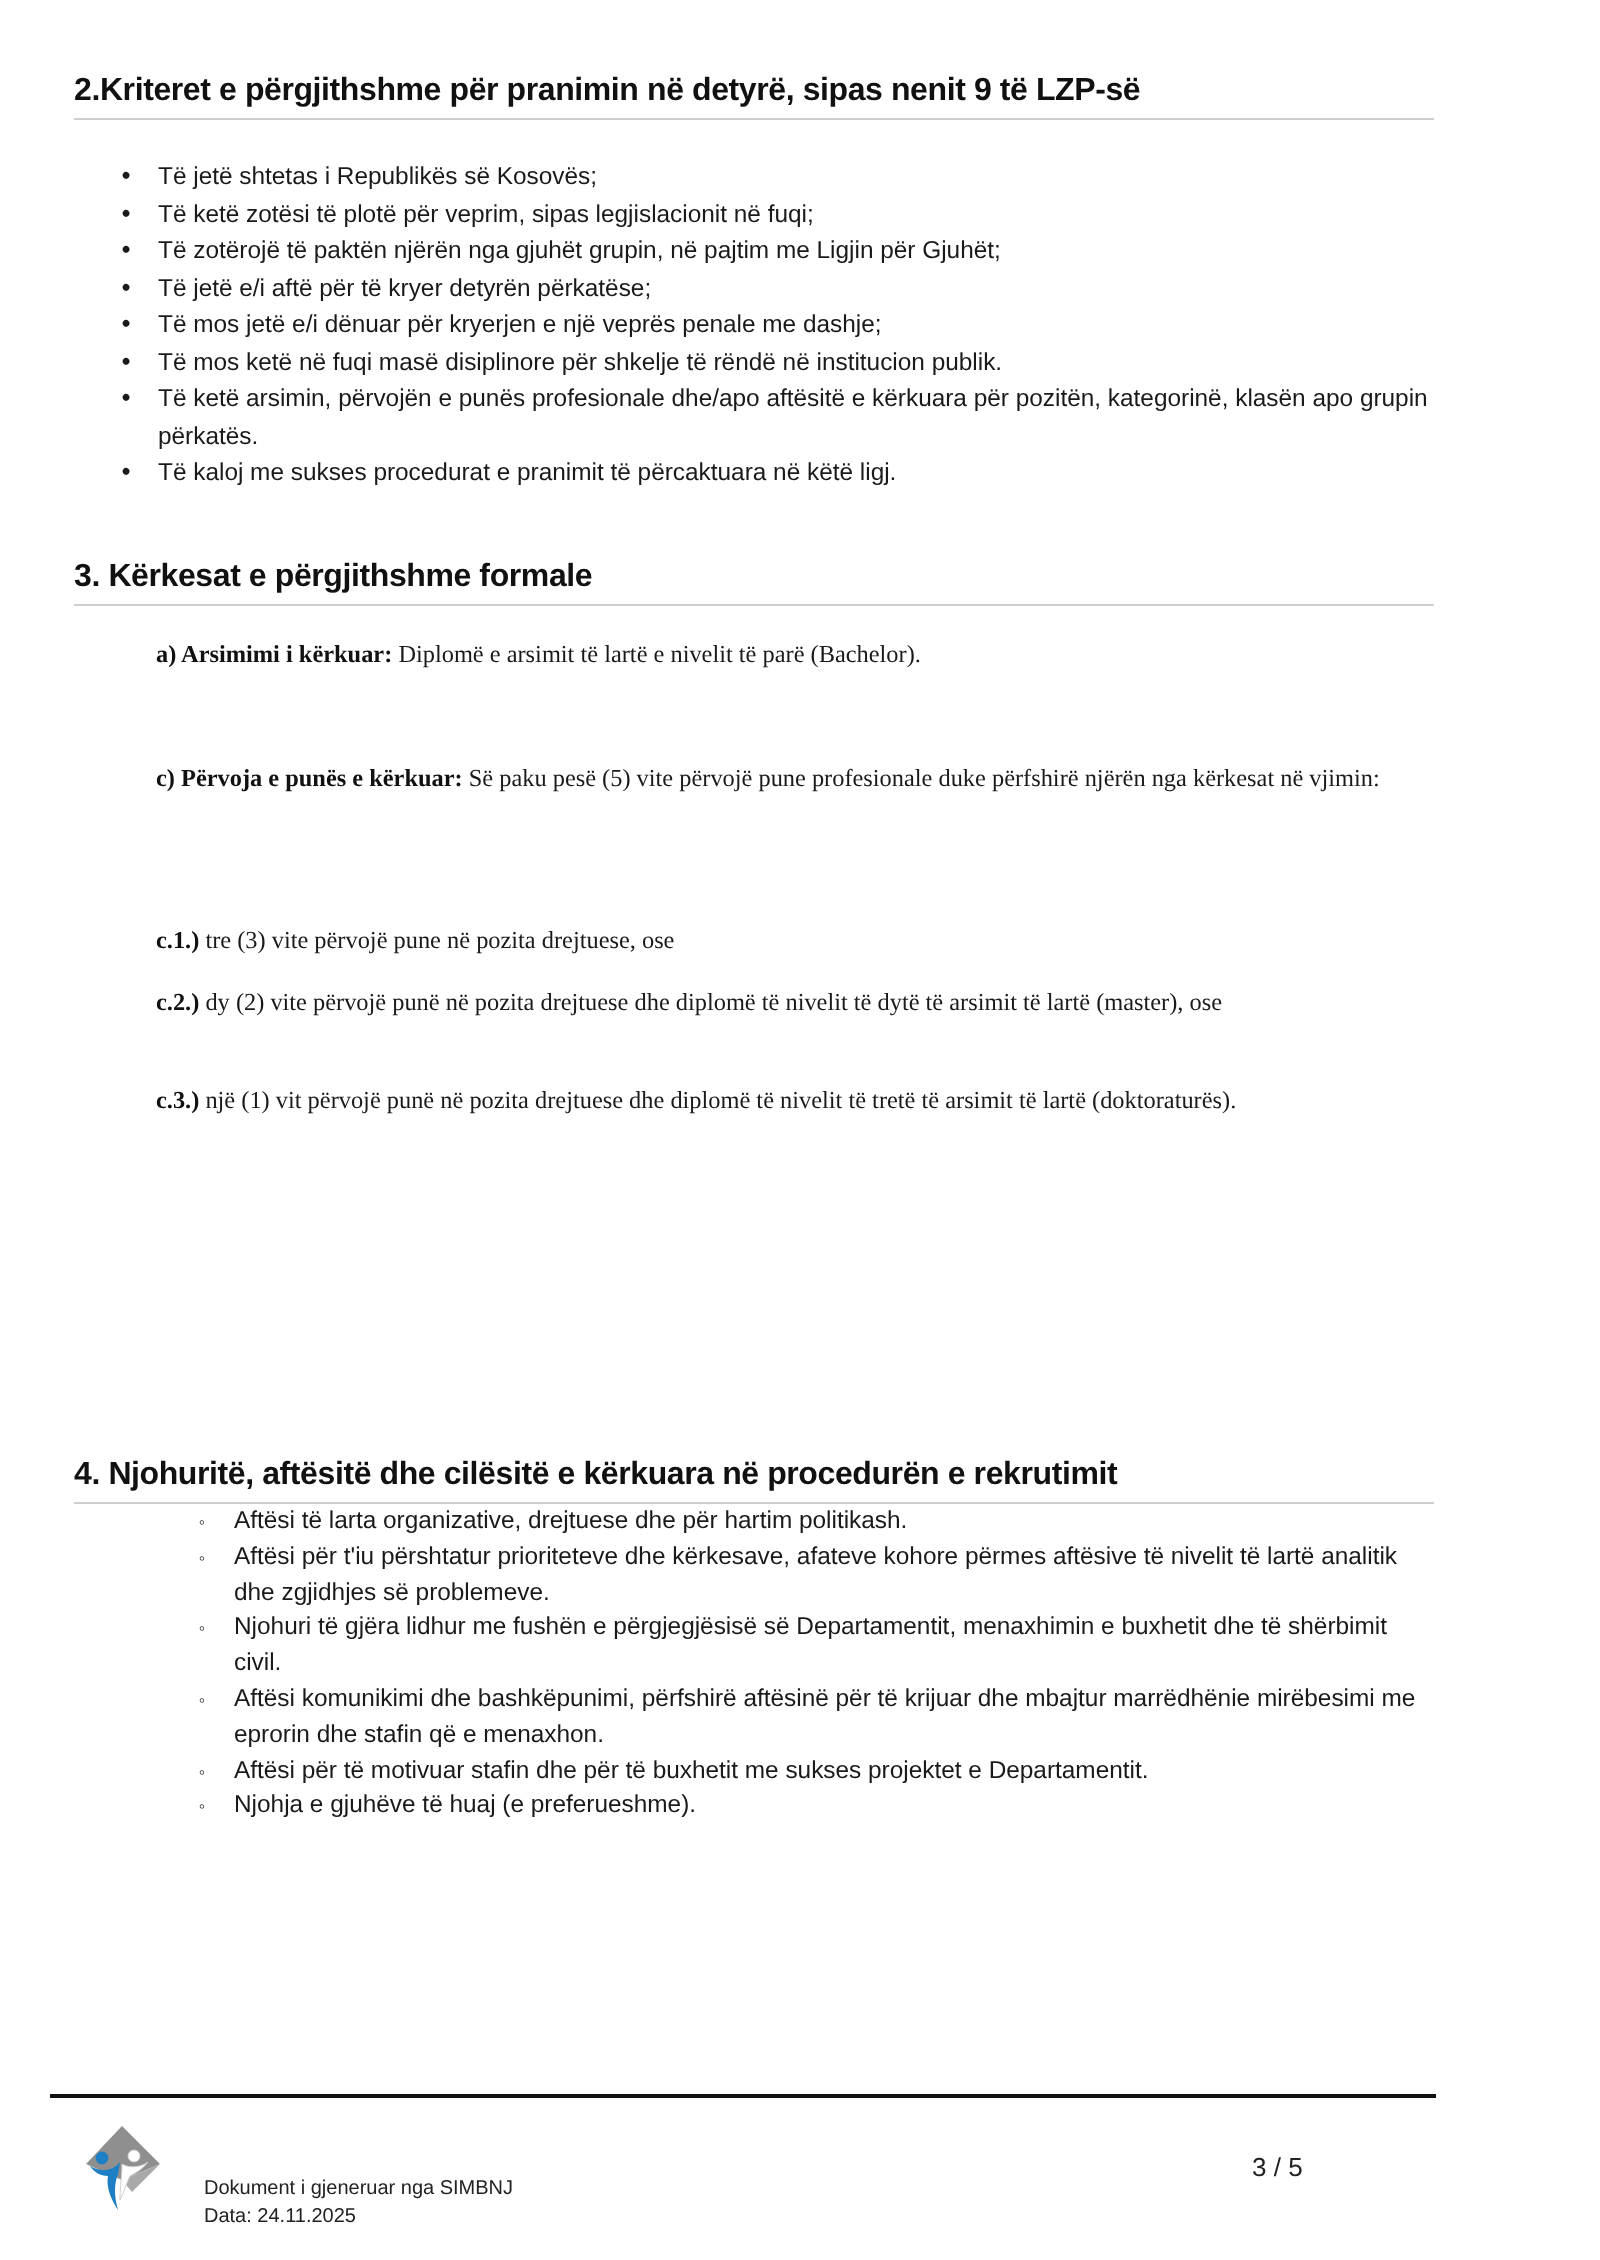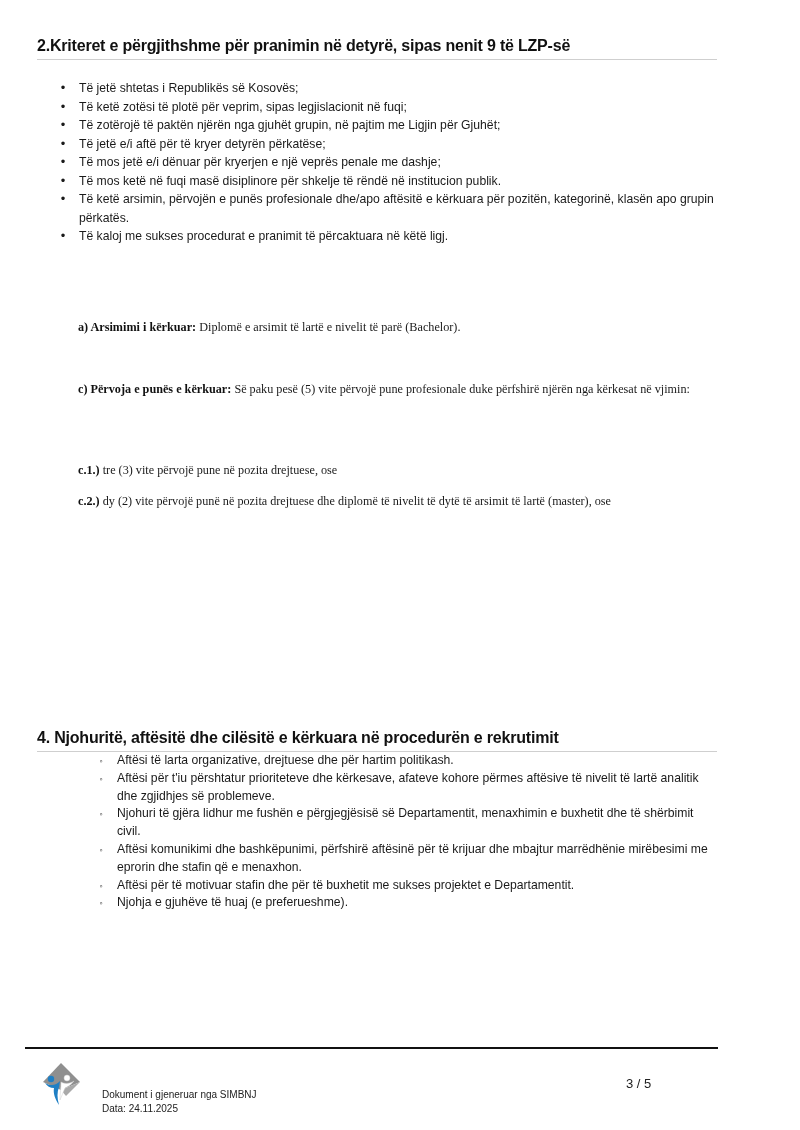--- a/index.html
+++ b/index.html
@@ -134,30 +134,32 @@
     <li><span class="marker">•</span><span>Të jetë shtetas i Republikës së Kosovës;</span></li>
     <li><span class="marker">•</span><span>Të ketë zotësi të plotë për veprim, sipas legjislacionit në fuqi;</span></li>
     <li><span class="marker">•</span><span>Të zotërojë të paktën njërën nga gjuhët grupin, në pajtim me Ligjin për Gjuhët;</span></li>
     <li><span class="marker">•</span><span>Të jetë e/i aftë për të kryer detyrën përkatëse;</span></li>
     <li><span class="marker">•</span><span>Të mos jetë e/i dënuar për kryerjen e një veprës penale me dashje;</span></li>
     <li><span class="marker">•</span><span>Të mos ketë në fuqi masë disiplinore për shkelje të rëndë në institucion publik.</span></li>
     <li><span class="marker">•</span><span>Të ketë arsimin, përvojën e punës profesionale dhe/apo aftësitë e kërkuara për pozitën, kategorinë, klasën apo grupin përkatës.</span></li>
     <li><span class="marker">•</span><span>Të kaloj me sukses procedurat e pranimit të përcaktuara në këtë ligj.</span></li>
   </ul>
 
+  <div id="h3" class="section-heading">3. Kërkesat e përgjithshme formale</div>
 
   <p id="req-a" class="req-para"><b>a) Arsimimi i kërkuar:</b><span> Diplomë e arsimit të lartë e nivelit të parë (Bachelor).</span></p>
 
 
   <p id="req-c" class="req-para"><b>c) Përvoja e punës e kërkuar:</b><span> Së paku pesë (5) vite përvojë pune profesionale duke përfshirë njërën nga kërkesat në vjimin:</span></p>
 
   <p id="req-c1" class="req-para"><b>c.1.)</b><span> tre (3) vite përvojë pune në pozita drejtuese, ose</span></p>
 
   <p id="req-c2" class="req-para"><b>c.2.)</b><span> dy (2) vite përvojë punë në pozita drejtuese dhe diplomë të nivelit të dytë të arsimit të lartë (master), ose</span></p>
 
+  <p id="req-c3" class="req-para"><b>c.3.)</b><span> një (1) vit përvojë punë në pozita drejtuese dhe diplomë të nivelit të tretë të arsimit të lartë (doktoraturës).</span></p>
 
   <div id="h4" class="section-heading">4. Njohuritë, aftësitë dhe cilësitë e kërkuara në procedurën e rekrutimit</div>
   <ul id="skills-list" class="bullet-list">
     <li><span class="marker">◦</span><span>Aftësi të larta organizative, drejtuese dhe për hartim politikash.</span></li>
     <li><span class="marker">◦</span><span>Aftësi për t'iu përshtatur prioriteteve dhe kërkesave, afateve kohore përmes aftësive të nivelit të lartë analitik dhe zgjidhjes së problemeve.</span></li>
     <li><span class="marker">◦</span><span>Njohuri të gjëra lidhur me fushën e përgjegjësisë së Departamentit, menaxhimin e buxhetit dhe të shërbimit civil.</span></li>
     <li><span class="marker">◦</span><span>Aftësi komunikimi dhe bashkëpunimi, përfshirë aftësinë për të krijuar dhe mbajtur marrëdhënie mirëbesimi me eprorin dhe stafin që e menaxhon.</span></li>
     <li><span class="marker">◦</span><span>Aftësi për të motivuar stafin dhe për të buxhetit me sukses projektet e Departamentit.</span></li>
     <li><span class="marker">◦</span><span>Njohja e gjuhëve të huaj (e preferueshme).</span></li>
   </ul>

